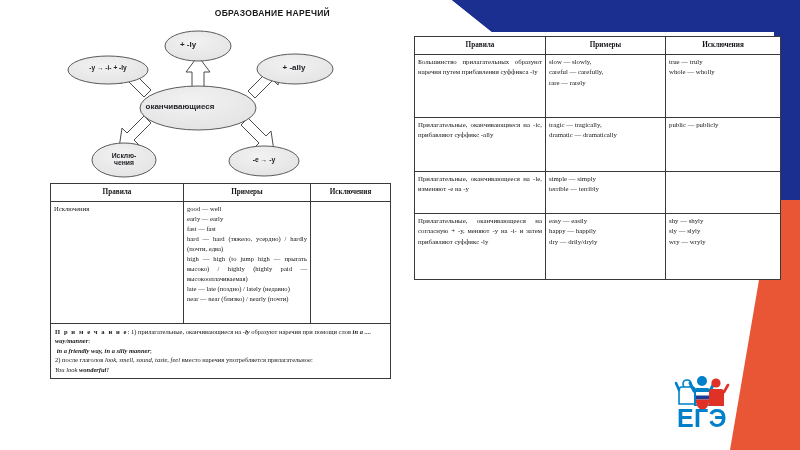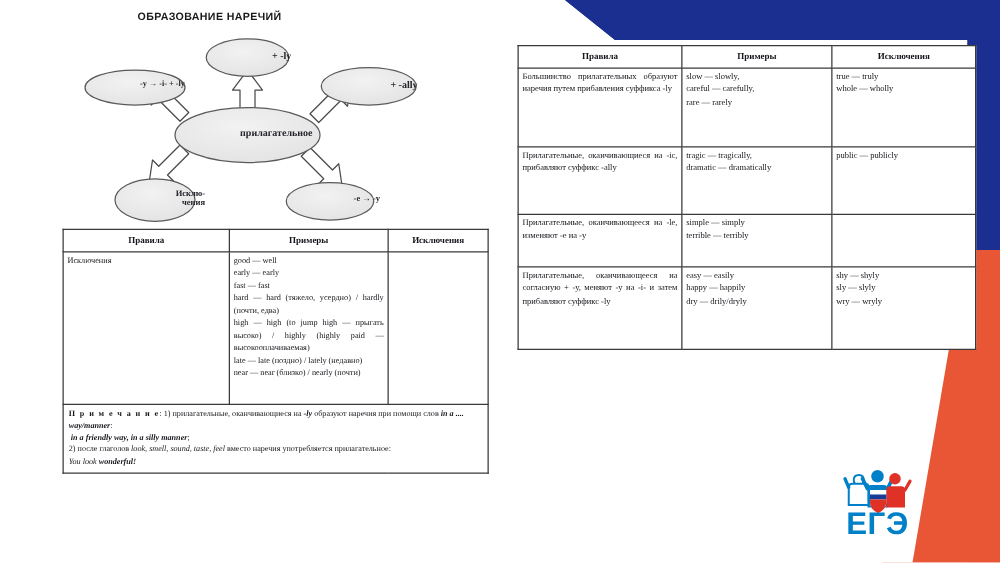--- a/index.html
+++ b/index.html
@@ -14,31 +14,31 @@
 
   
   #deco { position:absolute; inset:0; width:800px; height:450px; pointer-events:none; }
 
   
   #left-col {
     position:absolute; left:0; top:0; width:400px; height:450px;
   }
   #page-title {
     position:absolute; left:110px; top:8px; width:220px;
-    text-align:left;
+    text-align:right;
     font-family:"Liberation Sans","DejaVu Sans",sans-serif;
     font-size:8.5px; font-weight:bold; color:#1a1a1a;
     font-variant: small-caps; letter-spacing:.3px;
   }
 
   
   #diagram { position:absolute; left:55px; top:28px; width:330px; height:155px; }
   .ell-label {
-    position:absolute; text-align:right;
-    font-family:Liberation Serif, serif;
+    position:absolute; text-align:center;
+    font-family:Liberation Sans, sans-serif;
     font-weight:bold; color:#23242a; line-height:1.05;
     pointer-events:none; white-space:nowrap;
   }
 
   
   table.grammar {
     border-collapse: collapse;
     background:#fff;
     font-family:"Liberation Serif","DejaVu Serif",serif;
     color:#16161c;
@@ -113,21 +113,21 @@
     <g stroke="#5a5a5a" stroke-width="1" fill="url(#ellFill)">
       <ellipse cx="143" cy="80" rx="58" ry="22"></ellipse>
       <ellipse cx="143" cy="18" rx="33" ry="15"></ellipse>
       <ellipse cx="53" cy="42" rx="40" ry="14"></ellipse>
       <ellipse cx="240" cy="41" rx="38" ry="15"></ellipse>
       <ellipse cx="69" cy="132" rx="32" ry="17"></ellipse>
       <ellipse cx="209" cy="133" rx="35" ry="15"></ellipse>
     </g>
   </svg>
 
-  <div class="ell-label" style="left:110px; top:103px; width:140px; font-size:8px;">прилагательное</div>
+  <div class="ell-label" style="left:110px; top:103px; width:140px; font-size:8px;">оканчивающиеся</div>
 
   <div class="ell-label" style="left:143px; top:41px; width:90px; font-size:8px;">+ -ly</div>
 
   <div class="ell-label" style="left:68px; top:65px; width:80px; font-size:6.6px;">-y → -i- + -ly</div>
 
   <div class="ell-label" style="left:254px; top:64px; width:80px; font-size:8px;">+ -ally</div>
 
   <div class="ell-label" style="left:84px; top:152px; width:80px; font-size:6.8px; white-space:pre-line;">Исклю-
 чения</div>
 

